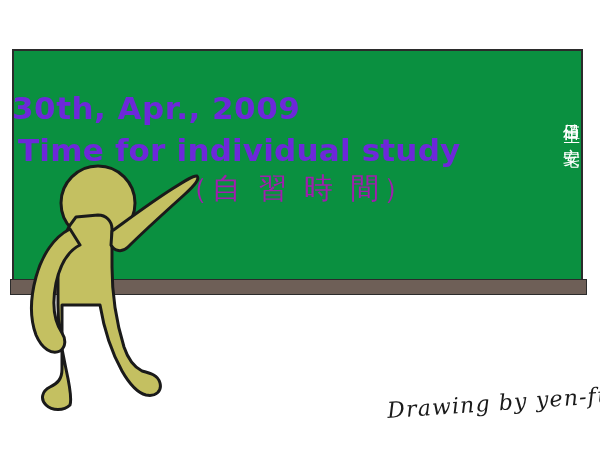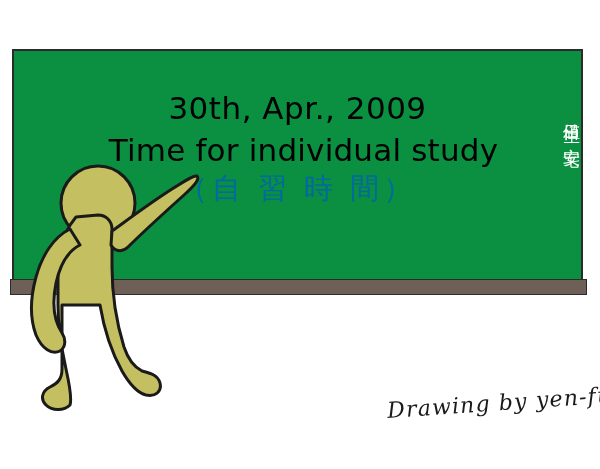--- a/index.html
+++ b/index.html
@@ -46,44 +46,43 @@
     left: 12px;
     top: 49px;
     width: 571px;
     height: 232px;
     pointer-events: none;
   }
   .line-date,
   .line-title {
     position: absolute;
     width: 100%;
-    text-align: center;
-    color: #000000;
+    color: #6d28d9;
     font-family: "DejaVu Sans", "Liberation Sans", sans-serif;
-    font-weight: 400;
+    font-weight: 700;
     white-space: nowrap;
     letter-spacing: 0px;
   }
   .line-date {
     top: 41px;
     font-size: 31px;
     letter-spacing: 0.5px;
   }
   .line-title {
     top: 83px;
     font-size: 31px;
     letter-spacing: 0.2px;
     margin-left: 6px;
   }
   .line-cjk {
     position: absolute;
     top: 120px;
     width: 100%;
     text-align: center;
-    color: #0369a1;
+    color: #a21caf;
     font-family: "DejaVu Sans", "Liberation Sans", sans-serif;
     font-size: 29px;
     letter-spacing: 4px;
     white-space: nowrap;
   }
 
   
   .duty-text {
     position: absolute;
     right: 18px;

